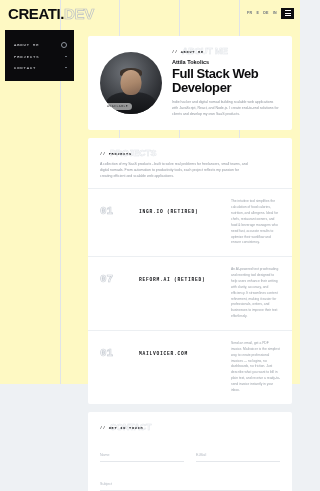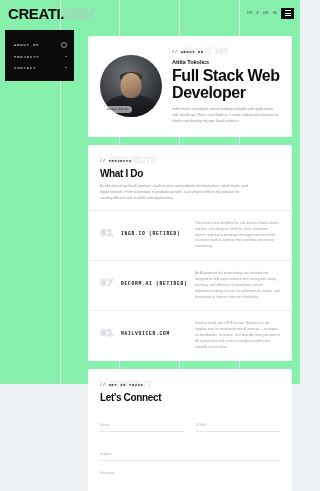--- a/index.html
+++ b/index.html
@@ -5,21 +5,21 @@
   * { box-sizing: border-box; margin: 0; padding: 0; }
   html, body {
     width: 300px; height: 491px;
     background: #eef1f4;
     font-family: "Liberation Sans", sans-serif;
     overflow: hidden;
   }
   #page {
     position: relative;
     width: 300px; height: 384px;
-    background: #86efac;
+    background: #fef9c3;
   }
   
   .grid { position: absolute; inset: 0; pointer-events: none; z-index: 0; }
   .grid i {
     position: absolute; top: 0; bottom: 0; width: 1px;
     background: #e0e4e9;
   }
   .grid i:nth-child(1) { left: 60px; }
   .grid i:nth-child(2) { left: 119px; }
   .grid i:nth-child(3) { left: 179px; }
@@ -129,37 +129,37 @@
     position: absolute; left: 0; top: 2px;
     font-family: "Liberation Mono", monospace;
     font-size: 3.5px; font-weight: 700; letter-spacing: 0.8px;
     color: #15161a; white-space: nowrap;
   }
   .name {
     font-size: 5.6px; font-weight: 700; color: #15161a;
     letter-spacing: -0.05px; margin-bottom: 2px;
   }
   .headline {
-    font-size: 16px; font-weight: 700; color: #0d0d0f;
+    font-size: 13px; font-weight: 700; color: #0d0d0f;
     letter-spacing: -0.42px; line-height: 1.08; margin-bottom: 4px;
   }
   .bio {
     font-size: 3.5px; line-height: 1.72; color: #8f959d; max-width: 128px;
   }
 
   
   .projects { padding: 12px 0 0 0; }
   .proj-head { padding: 0 12px 9px 12px; }
   .sec-title {
     font-size: 10px; font-weight: 700; color: #0d0d0f;
     letter-spacing: -0.35px; margin-bottom: 4px; line-height: 1.1;
   }
   .sec-desc { font-size: 3.5px; line-height: 1.74; color: #8f959d; max-width: 148px; }
   .proj-row {
-    display: flex; align-items: flex-start; gap: 6px;
+    display: flex; align-items: flex-start; gap: 24px;
     padding: 10px 12px 10px 12px;
     border-top: 1px solid #eceff2;
     cursor: pointer;
   }
   .proj-num {
     font-family: "Liberation Mono", monospace;
     font-size: 11px; font-weight: 700; line-height: 1;
     color: transparent; -webkit-text-stroke: 0.65px #c9ced5;
     flex: 0 0 auto; width: 15px; padding-top: 7px;
   }
@@ -251,21 +251,20 @@
       <p class="bio">Indie hacker and digital nomad building scalable web applications with JavaScript, React, and Node.js. I create end-to-end solutions for clients and develop my own SaaS products.</p>
     </div>
   </section>
 
   <section class="card projects">
     <div class="proj-head">
       <div class="eyebrow-wrap">
         <div class="ghost">PROJECTS</div>
         <div class="eyebrow">// PROJECTS</div>
       </div>
-      <h2 class="sec-title">What I Do</h2>
       <p class="sec-desc">A collection of my SaaS products - built to solve real problems for freelancers, small teams, and digital nomads. From automation to productivity tools, each project reflects my passion for creating efficient and scalable web applications.</p>
     </div>
 
     <div class="proj-row">
       <div class="proj-num">01</div>
       <div class="proj-name">INGR.IO (RETIRED)</div>
       <div class="proj-desc">The intuitive tool simplifies the calculation of food calories, nutrition, and allergens. Ideal for chefs, restaurant owners, and food &amp; beverage managers who need fast, accurate results to optimize their workflow and ensure consistency.</div>
     </div>
     <div class="proj-row">
       <div class="proj-num">07</div>
@@ -277,21 +276,20 @@
       <div class="proj-name">MAILVOICER.COM</div>
       <div class="proj-desc">Send an email, get a PDF invoice. Mailvoicer is the simplest way to create professional invoices — no logins, no dashboards, no friction. Just describe what you want to bill in plain text, and receive a ready-to-send invoice instantly in your inbox.</div>
     </div>
   </section>
 
   <section class="card contact">
     <div class="eyebrow-wrap">
       <div class="ghost">CONTACT</div>
       <div class="eyebrow">// GET IN TOUCH</div>
     </div>
-    <h2 class="sec-title">Let's Connect</h2>
 
     <div class="form-row">
       <div class="field">
         <input type="text" placeholder="Name" style="">
       </div>
       <div class="field">
         <input type="text" placeholder="E-Mail" style="">
       </div>
     </div>
 

